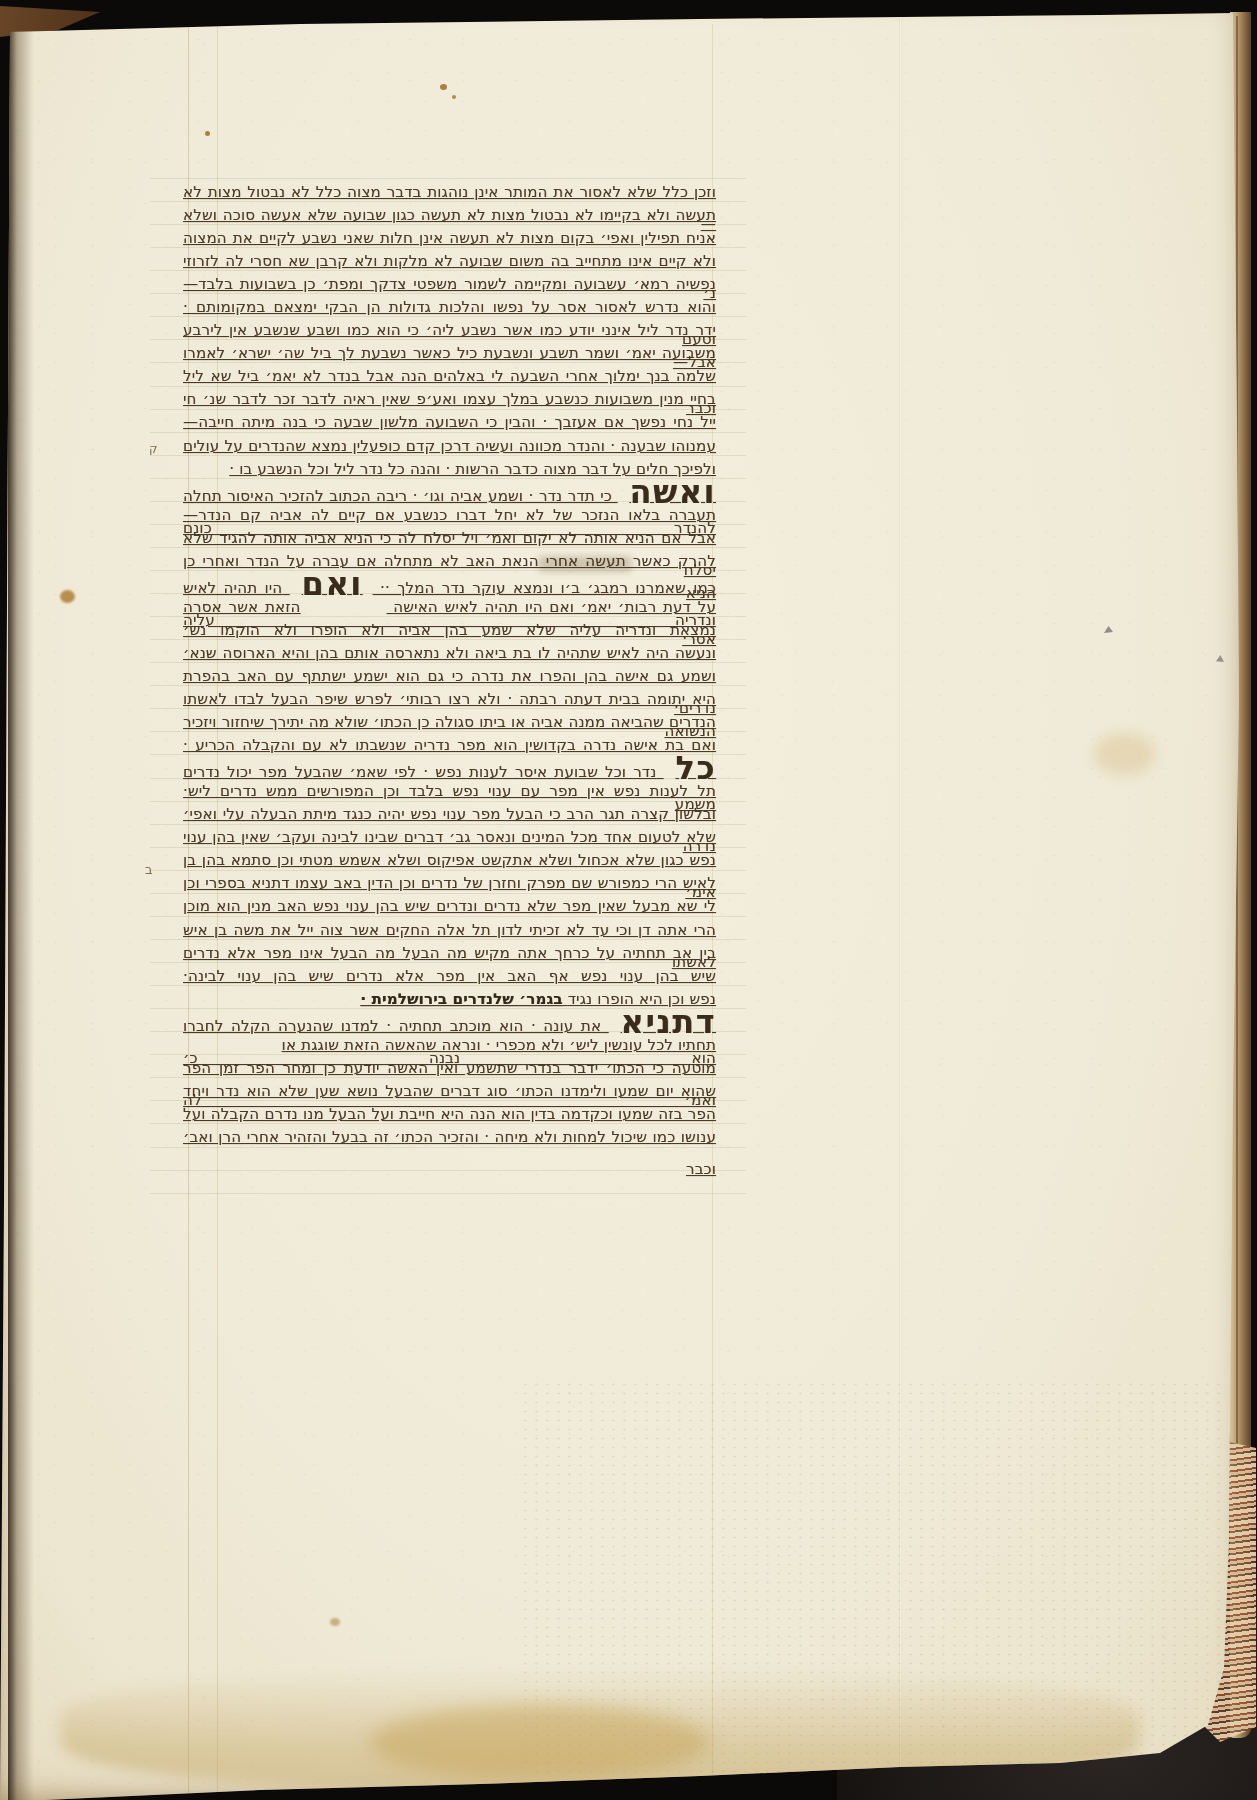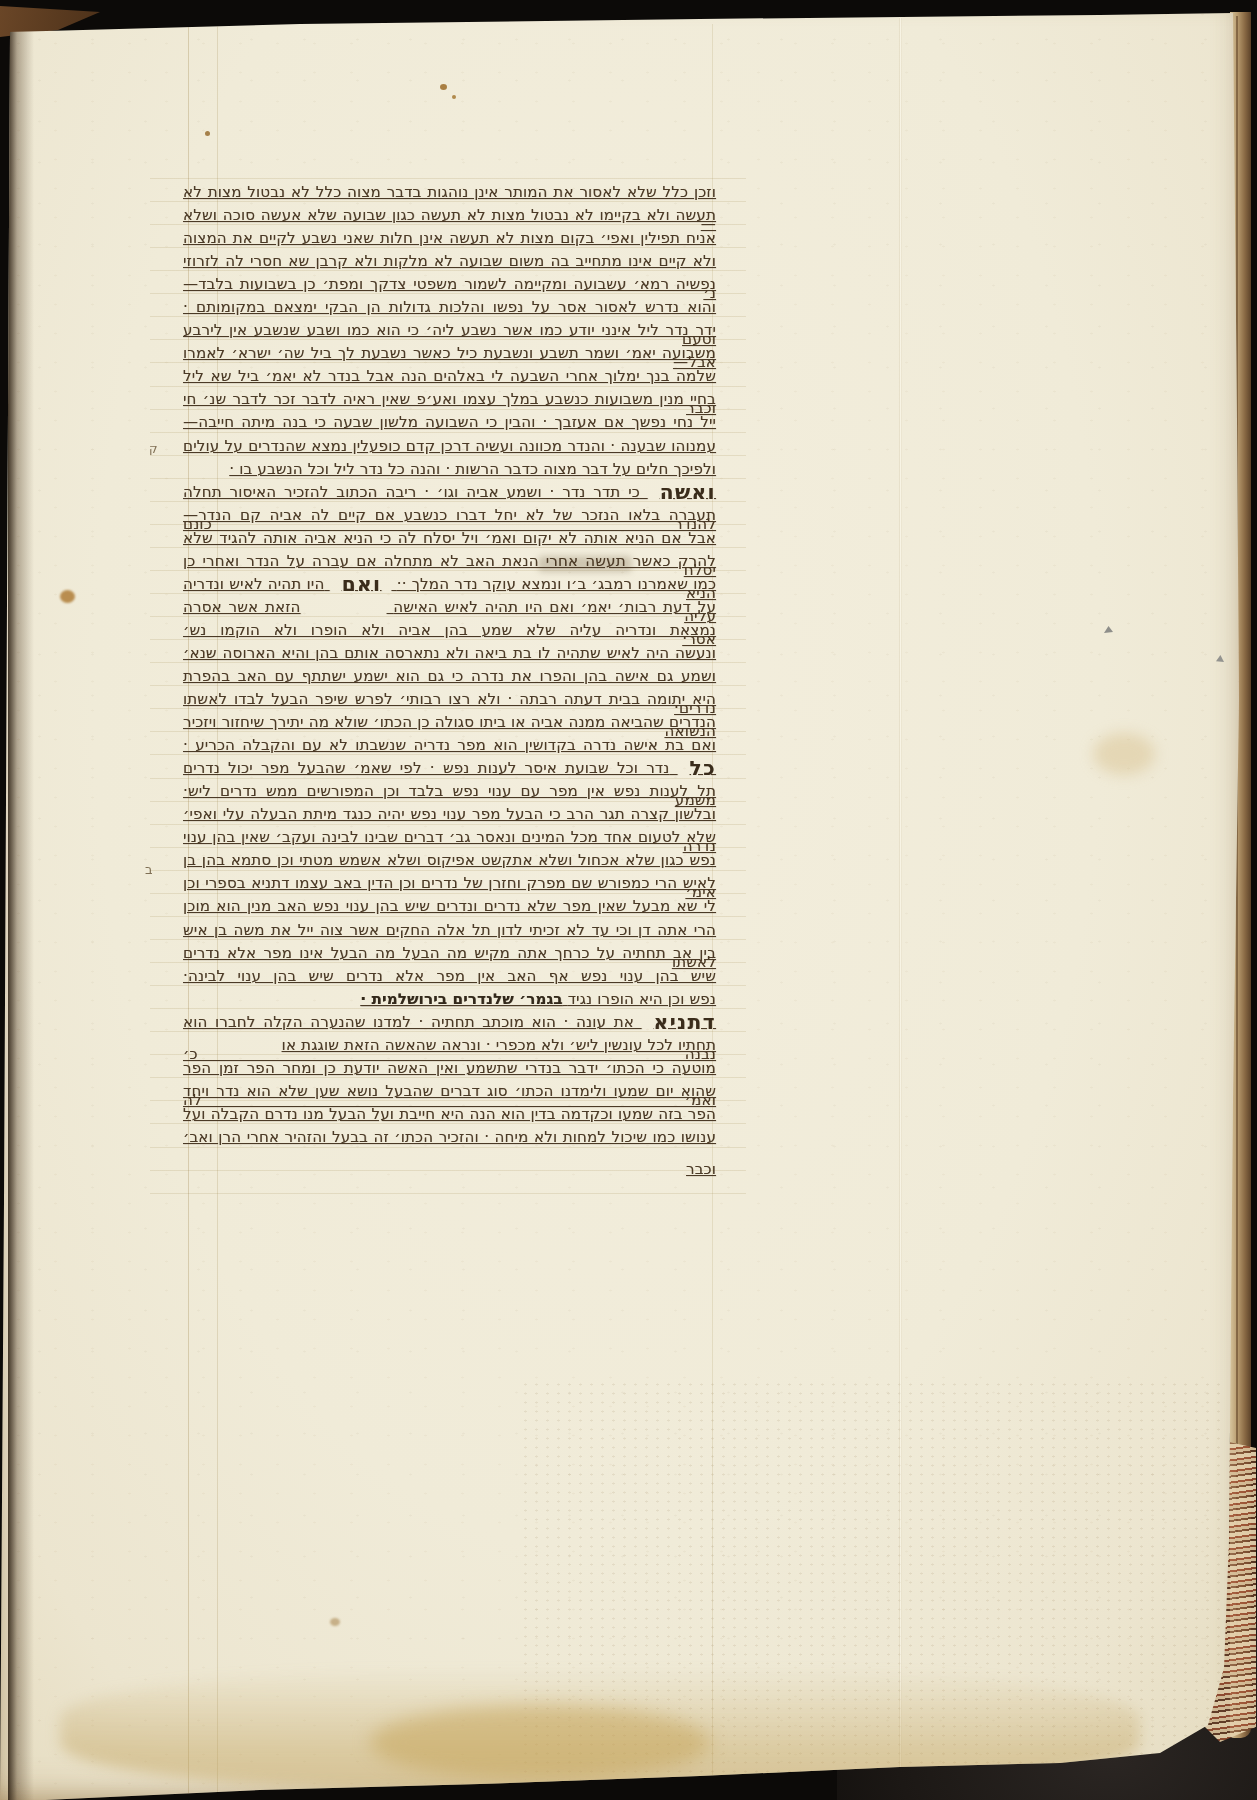--- a/index.html
+++ b/index.html
@@ -70,21 +70,21 @@
   .sp2{left:1216px;top:655px;width:8px;height:7px;background:#93938f;clip-path:polygon(0 90%,55% 0,100% 100%);}
   .erasure{position:absolute;left:538px;top:556px;width:94px;height:16px;border-radius:5px;
         background:rgba(122,106,76,.30);filter:blur(3px);}
   
   #textblock{position:absolute;left:183px;top:176px;width:533px;direction:rtl;
         color:#4b3a26;font-size:15px;display:flex;flex-direction:column;}
   .line{flex:0 0 23.06px;height:23.06px;line-height:32px;white-space:normal;
         text-align:justify;text-align-last:justify;overflow:visible;
         text-shadow:.3px .3px .3px rgba(60,40,20,.35);letter-spacing:.2px;text-decoration:underline;}
   .line.short{text-align-last:right;}
-  .big{font-size:20px;font-weight:700;color:#3a2c1b;letter-spacing:1.5px;
+  .big{font-size:32px;font-weight:700;color:#3a2c1b;letter-spacing:1.5px;
         vertical-align:-2px;margin-inline-end:12px;}
   .big.mid{margin-inline-start:10px;}
   .dark{color:#32281a;font-weight:700;text-shadow:.4px .4px .4px rgba(40,25,12,.5);}
   .spacer{display:inline-block;width:86px;}
   .marg{position:absolute;color:rgba(90,70,40,.75);font-size:12px;direction:rtl;}
   .m1{left:149px;top:442px;}
   .m2{left:145px;top:862px;font-size:13px;}
 </style>
 </head>
 <body>

